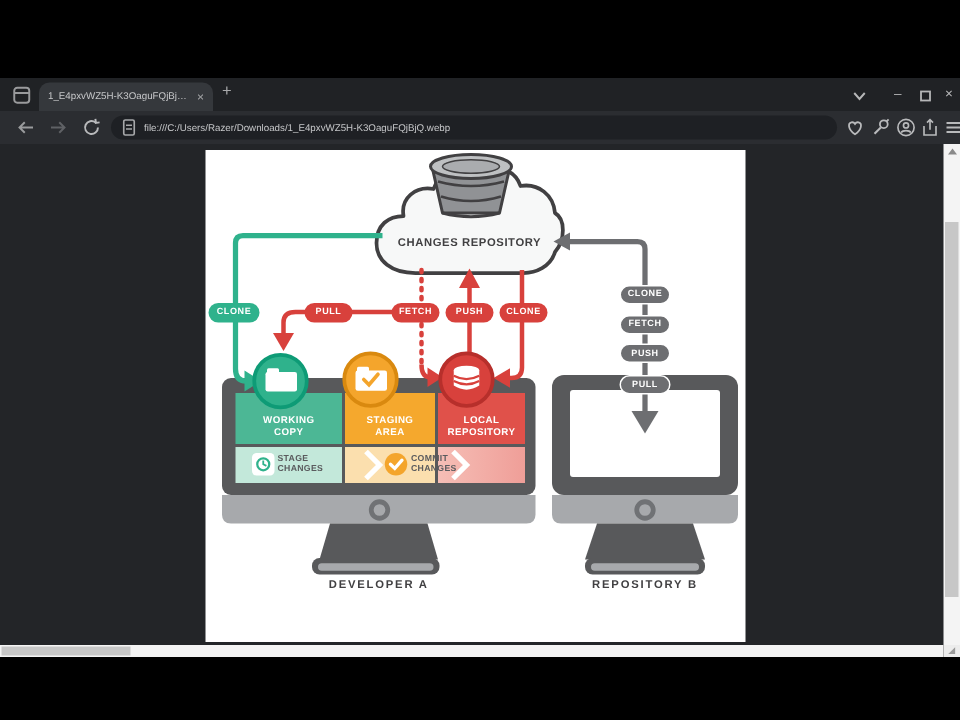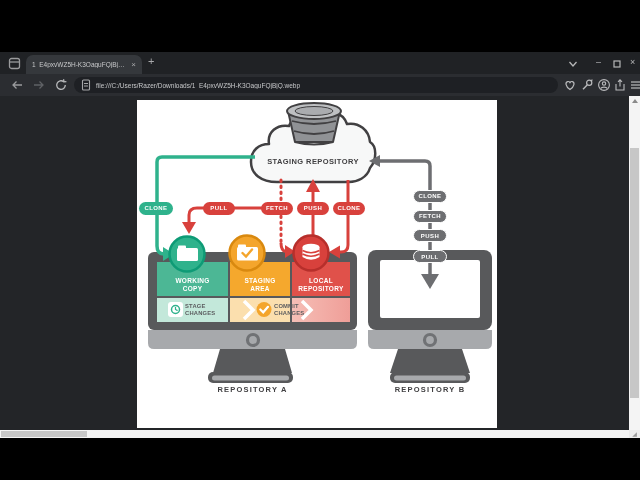--- a/index.html
+++ b/index.html
@@ -229,21 +229,21 @@
 
       <g>
         <circle cx="174" cy="153" r="17.5" fill="#d8413c" stroke="#b72f2b" stroke-width="2.5"></circle>
         <path d="M165.5,147 L165.5,157 Q174,162.5 182.5,157 L182.5,147 Z" fill="#ffffff"></path>
         <ellipse cx="174" cy="147" rx="8.5" ry="3.2" fill="#ffffff"></ellipse>
         <path d="M165.5,150.5 Q174,155 182.5,150.5" fill="none" stroke="#d8413c" stroke-width="1.5"></path>
         <path d="M165.5,154 Q174,158.5 182.5,154" fill="none" stroke="#d8413c" stroke-width="1.5"></path>
       </g>
     </svg>
 
-    <div class="cloudlabel">STAGING REPOSITORY</div>
+    <div class="cloudlabel">CHANGES REPOSITORY</div>
 
     <div class="pill green" style="left:2px;top:101.5px;width:34px">CLONE</div>
     <div class="pill red" style="left:66px;top:101.5px;width:32px">PULL</div>
     <div class="pill red" style="left:124px;top:101.5px;width:32px">FETCH</div>
     <div class="pill red" style="left:160px;top:101.5px;width:32px">PUSH</div>
     <div class="pill red" style="left:196px;top:101.5px;width:32px">CLONE</div>
 
     <div class="pill gray" style="left:276px;top:89.5px;width:34px">CLONE</div>
     <div class="pill gray" style="left:276px;top:109.5px;width:34px">FETCH</div>
     <div class="pill gray" style="left:276px;top:129px;width:34px">PUSH</div>
@@ -264,21 +264,21 @@
 
     <div class="steplabel two-line" style="left:48px;top:203px">
       <span>STAGE</span>
         <span>CHANGES</span>
     </div>
     <div class="steplabel two-line" style="left:137px;top:203px">
       <span>COMMIT</span>
         <span>CHANGES</span>
     </div>
 
-    <div class="devlabel" style="left:11px;top:285px;width:209px">REPOSITORY A</div>
+    <div class="devlabel" style="left:11px;top:285px;width:209px">DEVELOPER A</div>
     <div class="devlabel" style="left:231px;top:285px;width:124px">REPOSITORY B</div>
   </div>
 
   <div class="abs vscroll">
     <div class="abs vsarrow"></div>
     <div class="abs vthumb"></div>
   </div>
   <div class="abs hscroll">
     <div class="abs hthumb"></div>
   </div>

